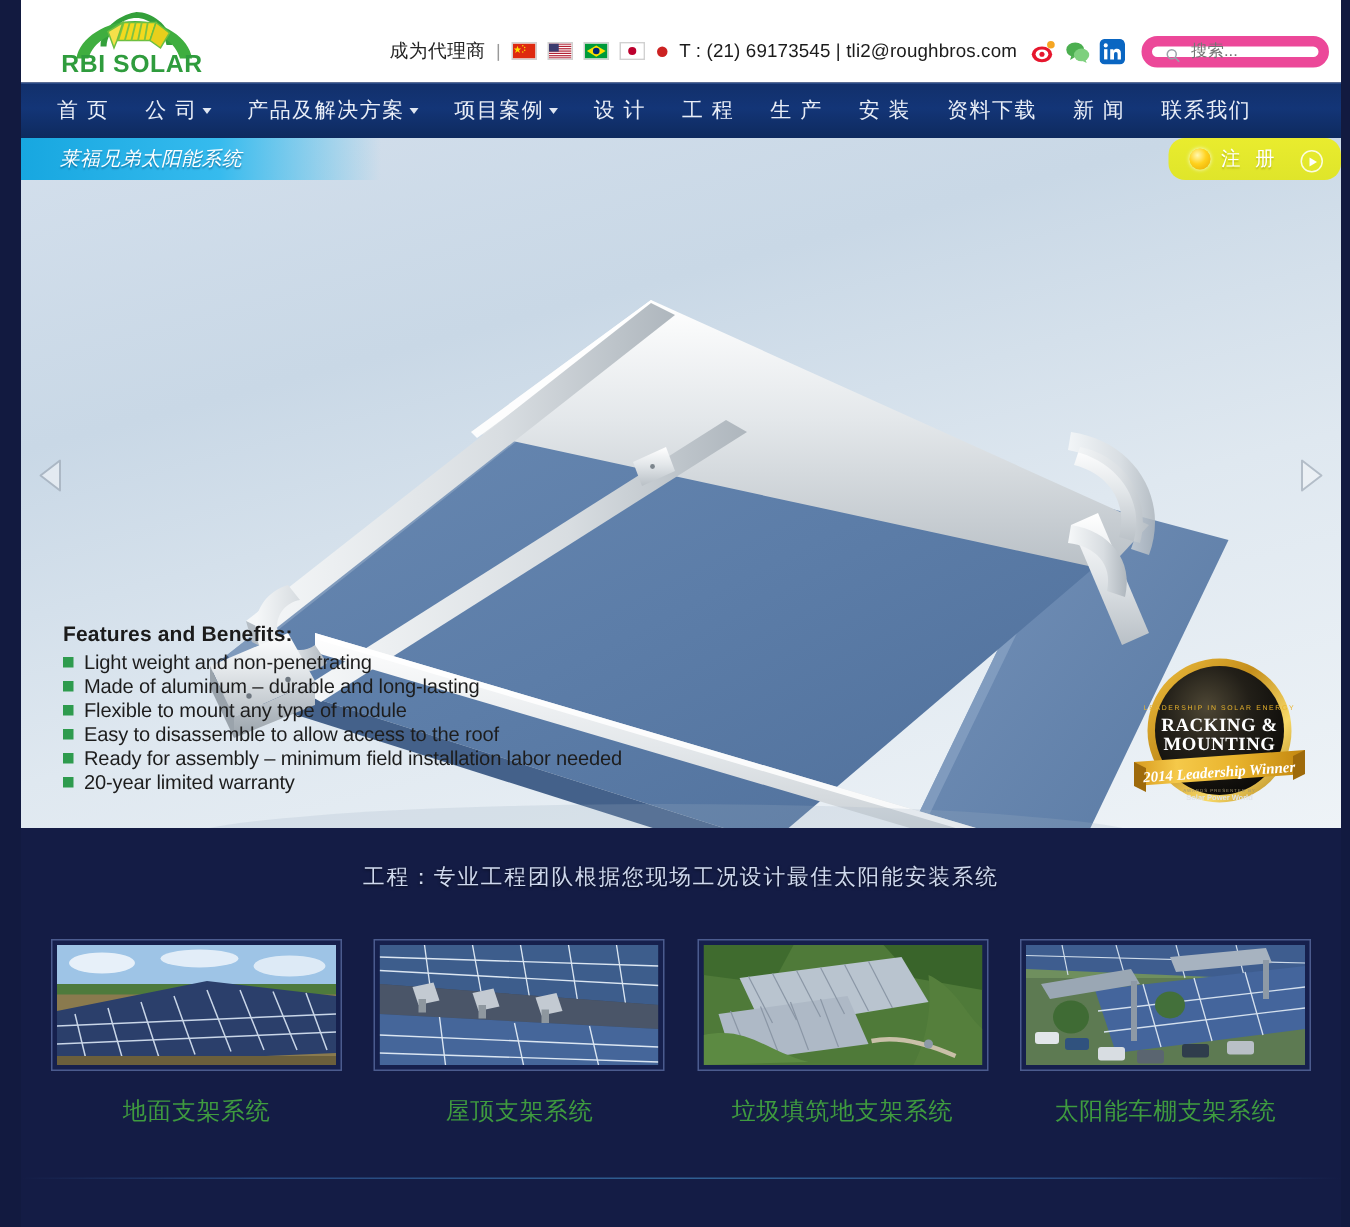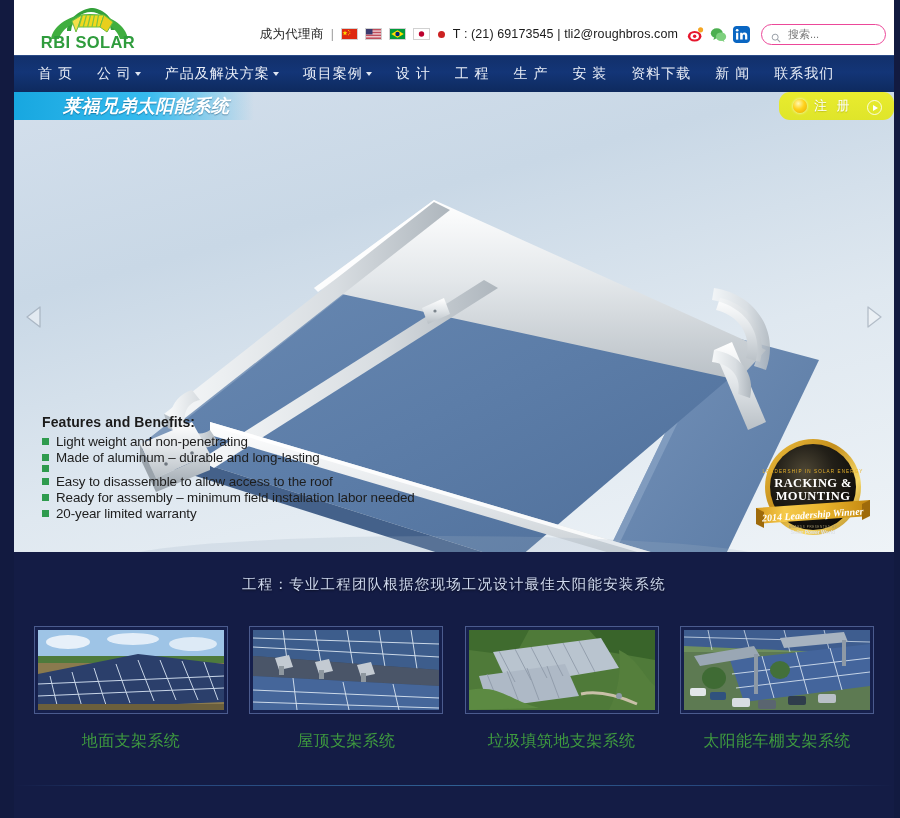--- a/index.html
+++ b/index.html
@@ -24,21 +24,21 @@
   .hdr-right{position:absolute;right:8px;top:0;height:68px;display:flex;align-items:center;gap:0;}
   .agent-link{font-size:12.5px;color:#222;letter-spacing:.3px;white-space:nowrap;}
   .sep{color:#999;margin:0 7px;font-size:12px;}
   .flags{display:flex;align-items:center;gap:7px;margin-right:4px;}
   .flag{width:17px;height:12px;display:block;border:1px solid rgba(0,0,0,.18);box-sizing:border-box;}
   .flag svg{display:block;}
   .dot-sep{width:7px;height:7px;border-radius:50%;background:#cc2222;margin:0 8px 0 4px;}
   .contact{font-size:12.5px;color:#1b1b1b;white-space:nowrap;letter-spacing:.1px;}
   .social{display:flex;align-items:center;gap:6px;margin-left:9px;}
   .soc{width:17px;height:17px;border-radius:3px;display:block;}
-  .searchbox{margin-left:11px;width:125px;height:21px;border:1px solid #ec4899;border-radius:11px;
+  .searchbox{margin-left:11px;width:125px;height:21px;border:7px solid #ec4899;border-radius:11px;
     display:flex;align-items:center;padding:0 9px;box-sizing:border-box;background:#fff;}
   .searchbox .mag{width:10px;height:10px;flex:0 0 auto;margin-right:5px;}
   .searchbox input{border:0;outline:0;font-size:11px;color:#8a8a8a;width:100%;background:transparent;
     font-family:"Liberation Sans","DejaVu Sans",sans-serif;}
 
   
   .nav{position:absolute;left:14px;top:55px;width:880px;height:37px;
     background:linear-gradient(180deg,#12306b 0%,#133577 45%,#0e2a5e 100%);
     border-top:1px solid #2a4a86;
     display:flex;align-items:center;padding-left:24px;box-sizing:border-box;}
@@ -49,22 +49,22 @@
 
   
   .hero{position:absolute;left:14px;top:92px;width:880px;height:460px;overflow:hidden;
     background:linear-gradient(170deg,#dbe5ee 0%,#cfdae6 35%,#e9eef3 75%,#f4f7fa 100%);}
   .hero-bg{position:absolute;inset:0;
     background:linear-gradient(165deg,#d3dfec 0%,#c9d8e6 30%,#dfe8f0 62%,#eef3f7 100%);}
 
   .hero-title{position:absolute;left:0;top:0;width:240px;height:28px;z-index:12;
     background:linear-gradient(90deg,#17a7e0 0%,#36bbee 55%,rgba(120,200,235,0) 100%);
     display:flex;align-items:center;padding-left:26px;box-sizing:border-box;}
-  .hero-title span{color:#fff;font-size:18px;font-weight:bold;font-style:italic;letter-spacing:.5px;
-    text-shadow:0 1px 1px rgba(0,60,100,.45);margin-left:23px;}
+  .hero-title span{color:#fff;font-size:13px;font-weight:normal;font-style:italic;letter-spacing:.5px;
+    text-shadow:0 1px 1px rgba(0,60,100,.45);}
 
   .reg-btn{position:absolute;right:0;top:0;height:28px;width:115px;z-index:12;
     background:linear-gradient(180deg,#e9ec2e 0%,#dfe52a 100%);
     display:flex;align-items:center;padding-left:14px;box-sizing:border-box;gap:7px;cursor:pointer;border-radius:11px;}
   .reg-btn .bulb{width:14px;height:14px;border-radius:50%;
     background:radial-gradient(circle at 38% 32%,#fff8b0 0%,#ffd21e 45%,#e8a800 100%);
     box-shadow:0 0 3px rgba(255,255,255,.9);flex:0 0 auto;}
   .reg-btn .rtxt{color:#fff;font-size:13px;letter-spacing:3px;
     text-shadow:0 1px 1px rgba(120,120,0,.35);}
   .reg-btn .rarrow{position:absolute;right:12px;top:8px;width:13px;height:13px;border-radius:50%;
@@ -368,20 +368,21 @@
       <div class="feat-row">
         <span class="bullet"></span>
         <span class="ftxt">Light weight and non-penetrating</span>
       </div>
       <div class="feat-row">
         <span class="bullet"></span>
         <span class="ftxt">Made of aluminum – durable and long-lasting</span>
       </div>
       <div class="feat-row">
         <span class="bullet"></span>
+        <span class="ftxt">Flexible to mount any type of module</span>
       </div>
       <div class="feat-row">
         <span class="bullet"></span>
         <span class="ftxt">Easy to disassemble to allow access to the roof</span>
       </div>
       <div class="feat-row">
         <span class="bullet"></span>
         <span class="ftxt">Ready for assembly – minimum field installation labor needed</span>
       </div>
       <div class="feat-row">

